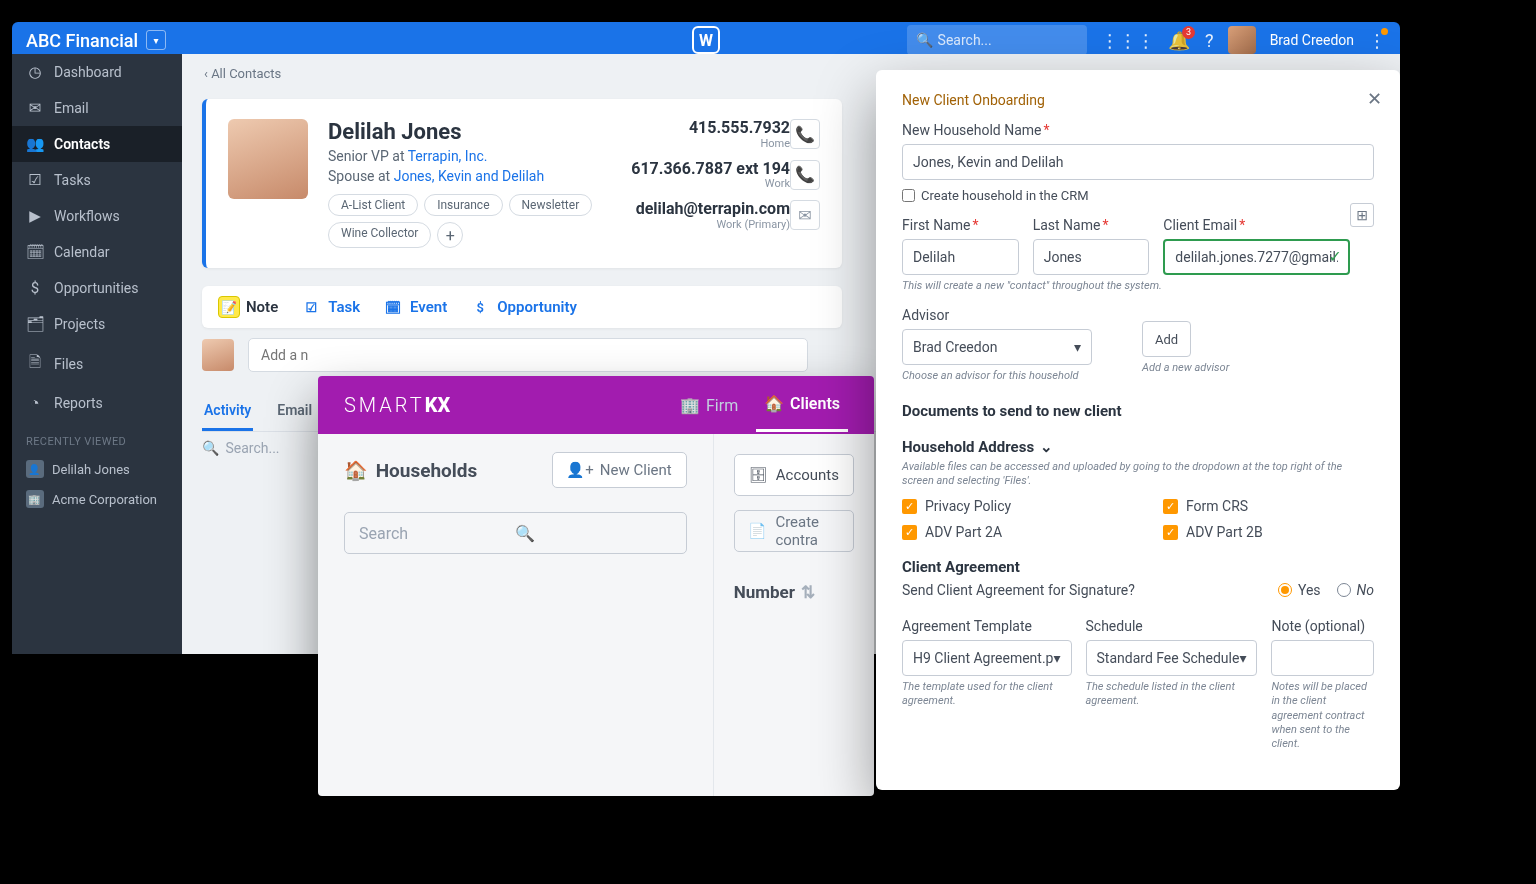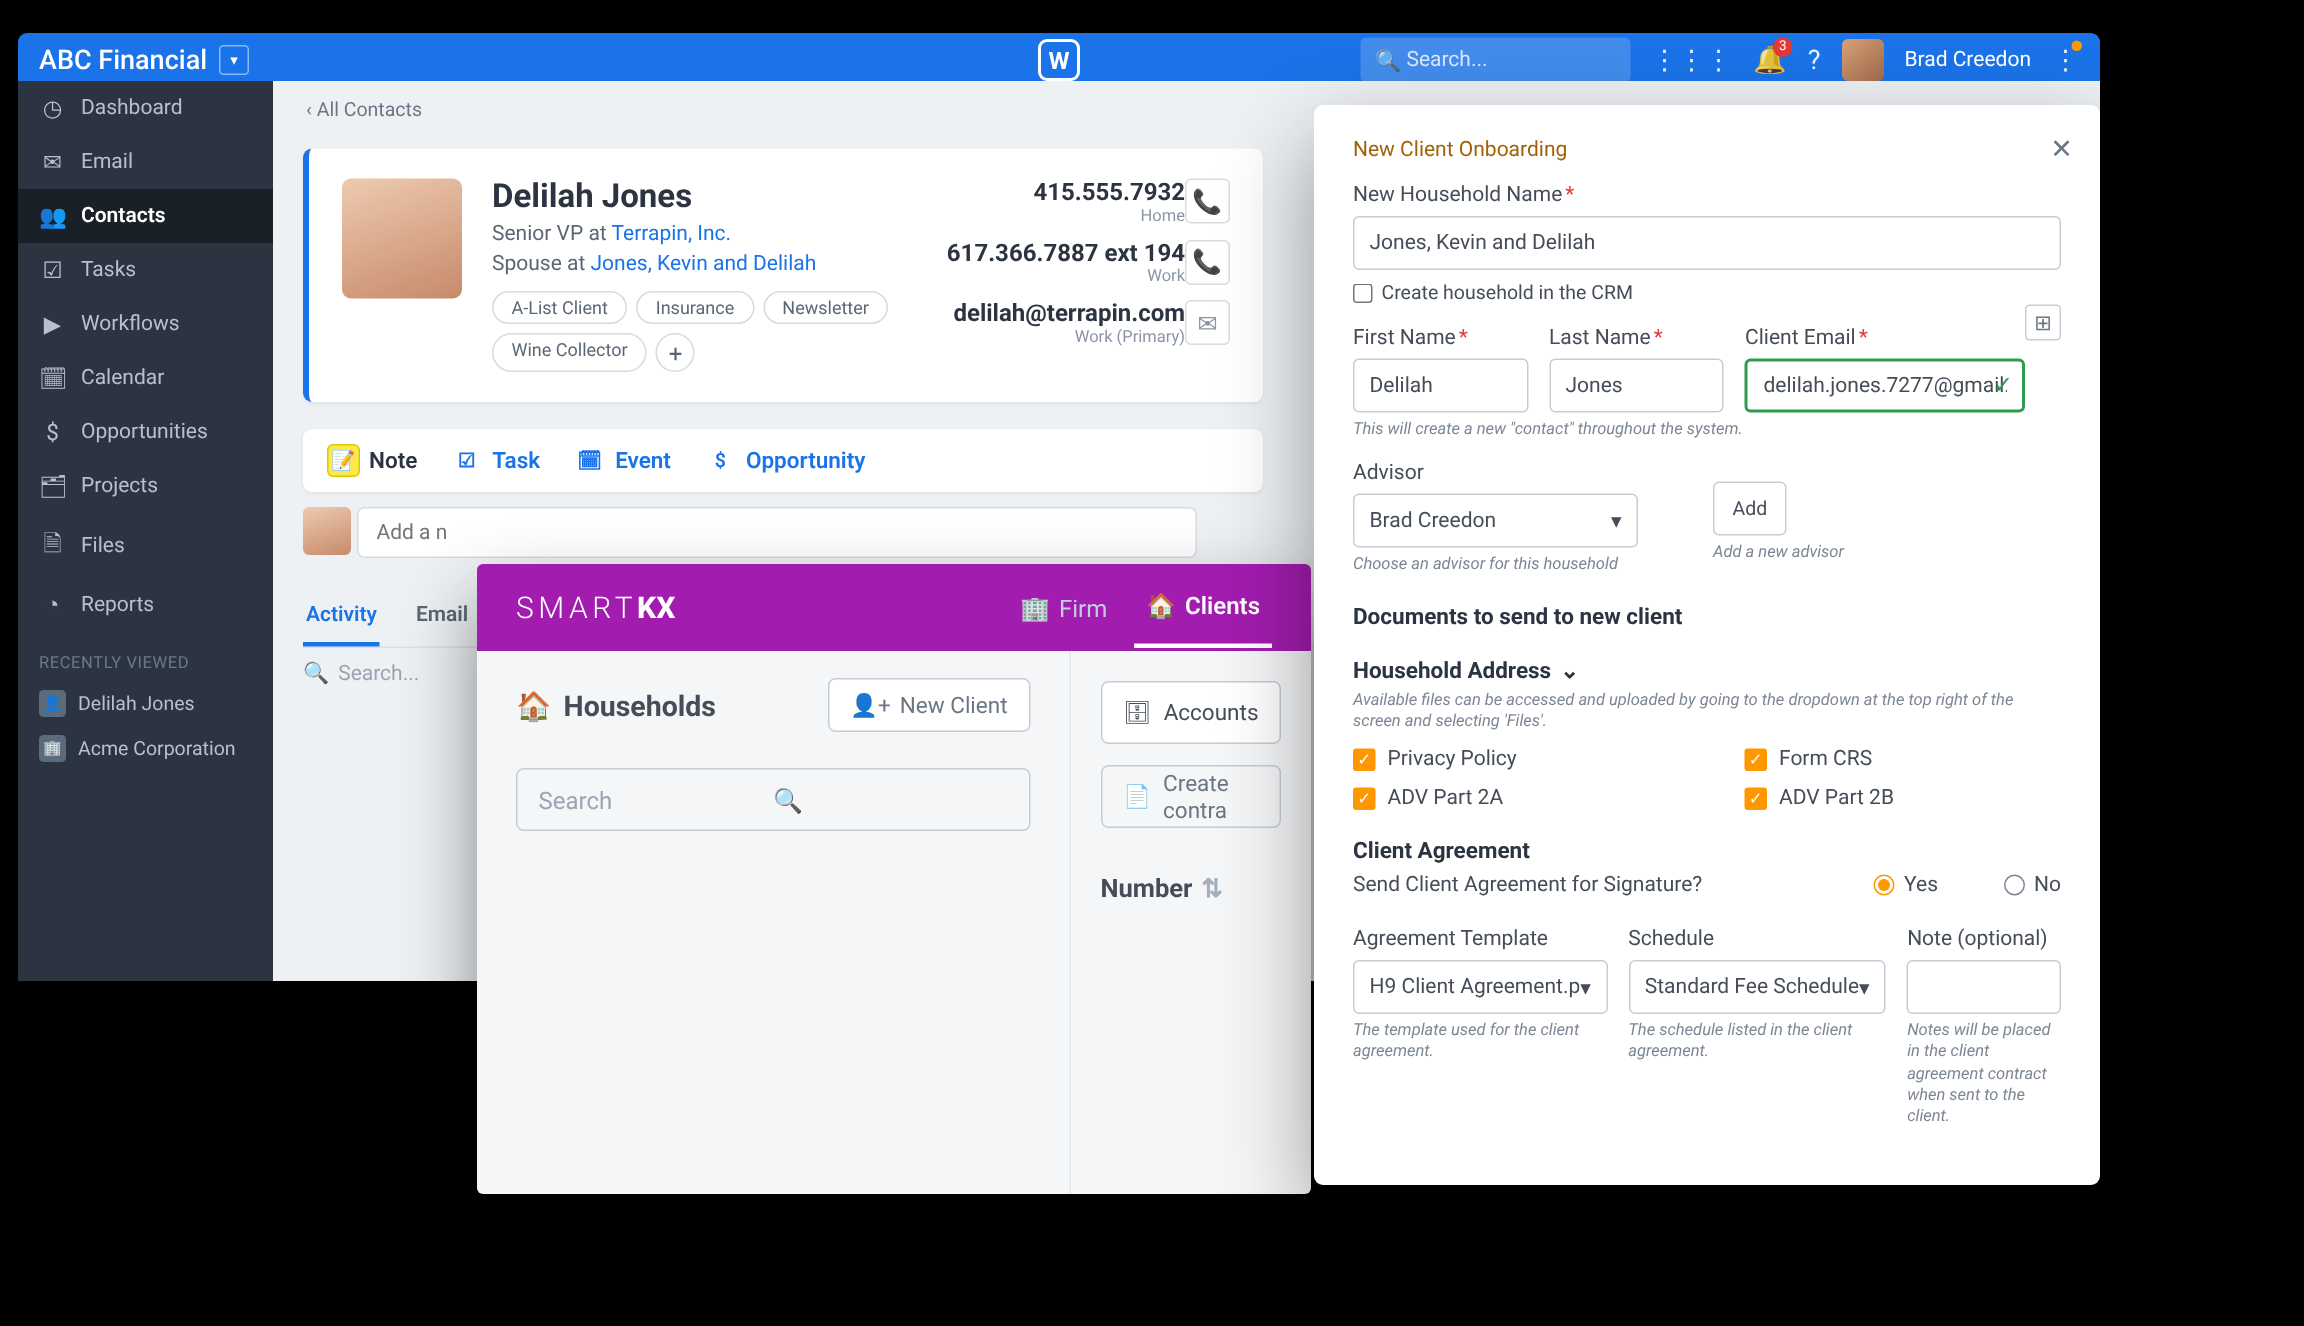--- a/index.html
+++ b/index.html
@@ -46,21 +46,21 @@
 .cc-line { display:flex; align-items:center; justify-content:flex-end; }
 .cc-val { font-size:16px; font-weight:700; color:#2b3440; line-height:1.1;}
 .cc-lbl { font-size:11px; color:#8a95a3;}
 .icon-btn { width:30px;height:30px;border:1px solid #d5dbe2;border-radius:4px;display:flex;align-items:center;justify-content:center;color:#8a95a3;}
 
 .action-bar { margin:18px 20px 0; background:#fff; border-radius:6px; padding:10px 16px; display:flex; gap:22px; align-items:center; width:640px; box-shadow:0 1px 3px rgba(0,0,0,.06);}
 .ab-item { display:flex; align-items:center; gap:6px; font-size:15px; font-weight:600; color:#1a73e8; cursor:pointer;}
 .ab-item.active { color:#2b3440;}
 .ab-icon { width:22px;height:22px;border-radius:4px;display:flex;align-items:center;justify-content:center;font-size:13px;}
 .ab-item.active .ab-icon{background:#ffe94a;border:1px solid #d9c700;}
-.add-note-row{margin:10px 20px;display:flex;align-items:flex-start;gap:4px;}
+.add-note-row{margin:10px 20px;display:flex;align-items:center;gap:14px;}
 .add-note-input{flex:1;max-width:560px;height:34px;border:1px solid #d5dbe2;border-radius:5px;padding:0 12px;color:#9aa4b2;font-size:14px;}
 .mini-av{width:32px;height:32px;border-radius:4px;background:linear-gradient(160deg,#eecab0,#c78a6a);}
 
 .tabs-row{margin:24px 20px 0;display:flex;gap:22px;border-bottom:1px solid #dbe0e7;font-size:14px;}
 .tab{padding:6px 2px 10px;color:#5b6774;font-weight:600;}
 .tab.active{color:#1a73e8;border-bottom:3px solid #1a73e8;}
 .search-row{margin:8px 20px;color:#9aa4b2;font-size:14px;display:flex;align-items:center;gap:6px;}
 
 
 .kx { position:absolute; left:318px; top:376px; width:556px; height:420px; background:#f5f6f8; border-radius:4px; box-shadow:0 24px 50px rgba(0,0,0,.45); overflow:hidden;}
@@ -371,26 +371,26 @@
       </div>
     <div class="doc">
         <span class="cb">✓</span>
         <span>ADV Part 2B</span>
       </div>
   </div>
 
   <div class="sect">Client Agreement</div>
   <div class="radio-row" style="margin-top:6px;justify-content:space-between;">
     <span>Send Client Agreement for Signature?</span>
-    <div style="display:flex;gap:44px;">
+    <div style="display:flex;gap:16px;">
       <label style="display:flex;align-items:center;gap:6px;">
           <span class="radio on"></span>
           <span>Yes</span>
         </label>
-      <label style="display:flex;align-items:center;gap:6px;">
+      <label style="display:flex;align-items:center;gap:6px;font-style:italic;">
           <span class="radio"></span>
           <span>No</span>
         </label>
     </div>
   </div>
 
   <div class="row-agree">
     <div>
       <div class="fld-label">Agreement Template</div>
       <div class="drop">

